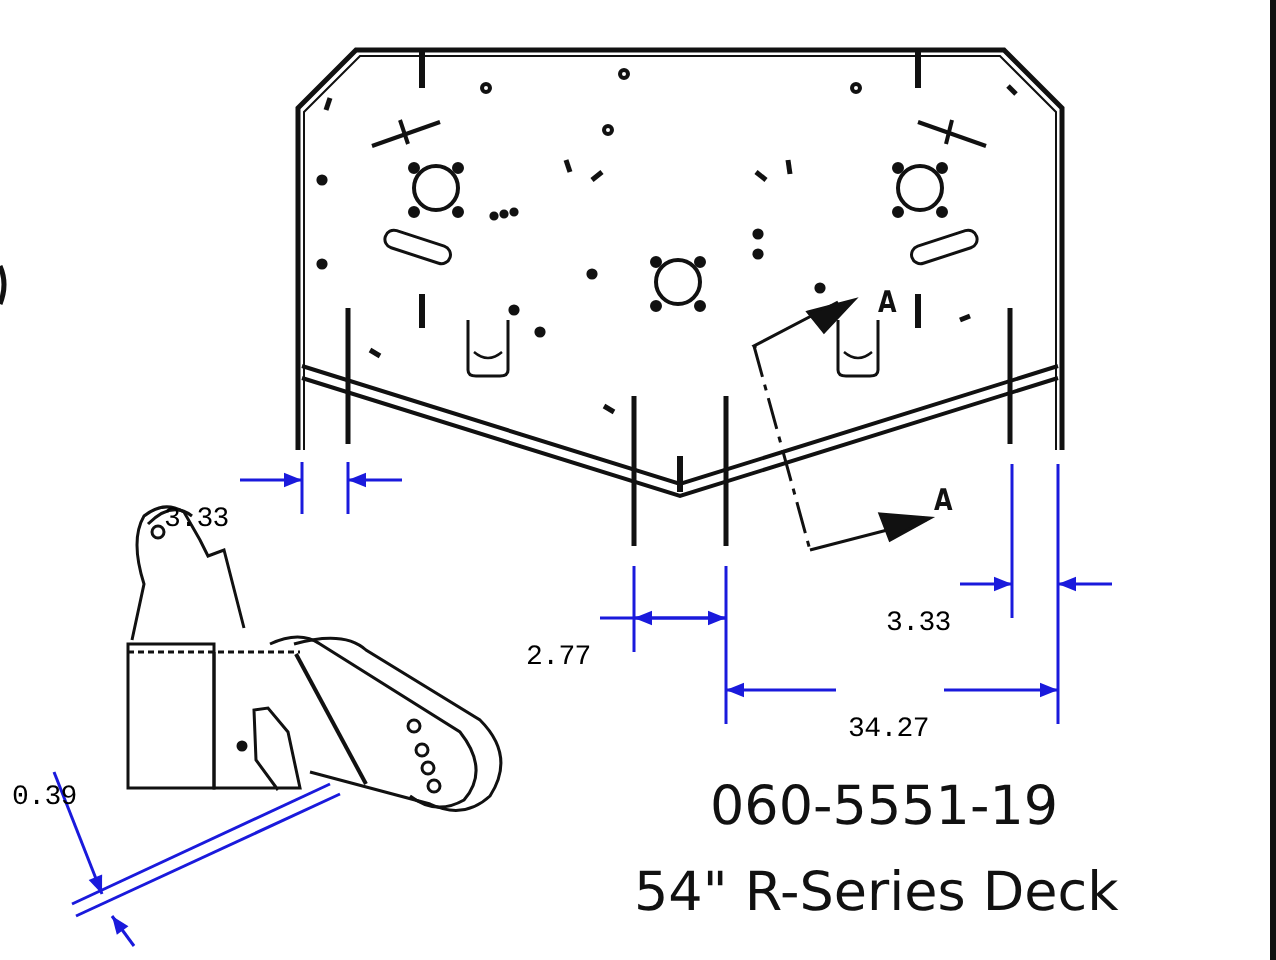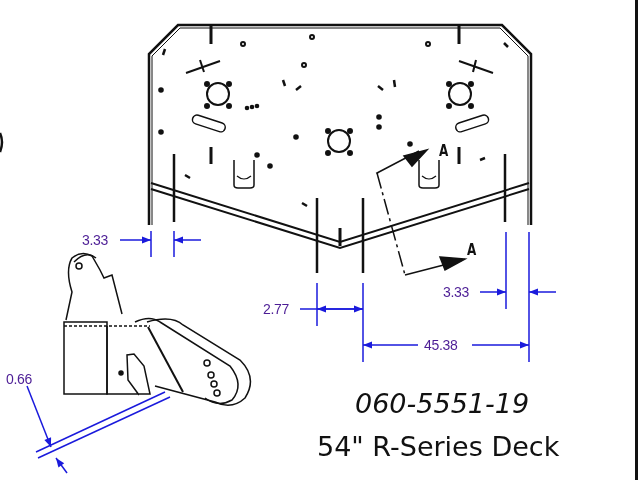--- a/index.html
+++ b/index.html
@@ -1,20 +1,20 @@
 <!DOCTYPE html>
 <html><head>
 <meta charset="utf-8">
 <style>
   html, body { margin: 0; padding: 0; background: #ffffff; }
   body { width: 638px; height: 480px; overflow: hidden; position: relative;
          font-family: "DejaVu Sans", sans-serif; }
   #canvas { position: absolute; left: 0; top: 0; width: 638px; height: 480px; }
-  .dim { position: absolute; color: #4c1d95; font-size: 14px; line-height: 1;
-         font-family: Liberation Sans, sans-serif; letter-spacing: -0.3px; }
+  .dim { position: absolute; color: #000000; font-size: 14px; line-height: 1;
+         font-family: Liberation Mono, monospace; letter-spacing: -0.3px; margin-top: 20px; }
   .sec { position: absolute; font-family: "DejaVu Sans", sans-serif; font-weight: bold;
          font-size: 15px; color: #111; transform: scaleX(0.8); transform-origin: left top; }
   .title { position: absolute; color: #111; font-family: "DejaVu Sans", sans-serif;
            font-size: 27px; line-height: 1; white-space: nowrap; }
   .border-right { position: absolute; left: 635px; top: 0; width: 3px; height: 480px; background: #111; }
 </style>
 </head>
 <body>
 
 <svg id="canvas" viewBox="0 0 638 480" xmlns="http://www.w3.org/2000/svg">
@@ -154,22 +154,22 @@
     <line x1="36" y1="452" x2="165" y2="392"></line>
     <line x1="38" y1="458" x2="170" y2="397"></line>
     <line x1="27" y1="386" x2="51" y2="447" marker-end="url(#arrB)"></line>
     <line x1="67" y1="473" x2="56" y2="458" marker-end="url(#arrB)"></line>
   </g>
 </svg>
 
 <div class="dim" style="left:82px;top:233px;">3.33</div>
 <div class="dim" style="left:263px;top:302px;">2.77</div>
 <div class="dim" style="left:443px;top:285px;">3.33</div>
-<div class="dim" style="left:424px;top:338px;">45.38</div>
-<div class="dim" style="left:6px;top:372px;">0.66</div>
+<div class="dim" style="left:424px;top:338px;">34.27</div>
+<div class="dim" style="left:6px;top:372px;">0.39</div>
 
 <div class="sec" style="left:439px;top:142px;">A</div>
 <div class="sec" style="left:467px;top:241px;">A</div>
 
-<div class="title" style="left:355px;top:390px;font-style:italic;">060-5551-19</div>
+<div class="title" style="left:355px;top:390px;">060-5551-19</div>
 <div class="title" style="left:317px;top:433px;">54" R-Series Deck</div>
 
 <div class="border-right"></div>
 
 </body></html>

